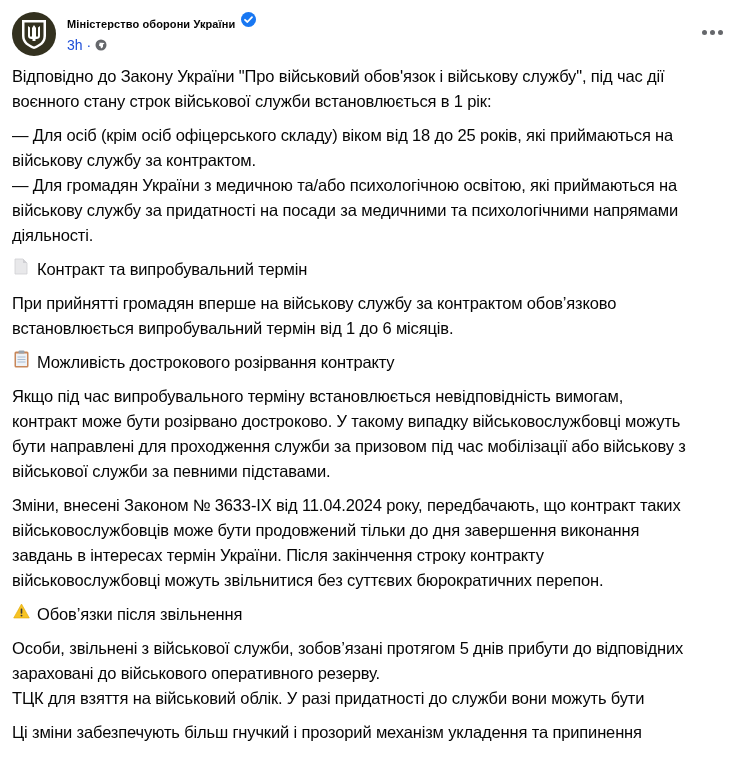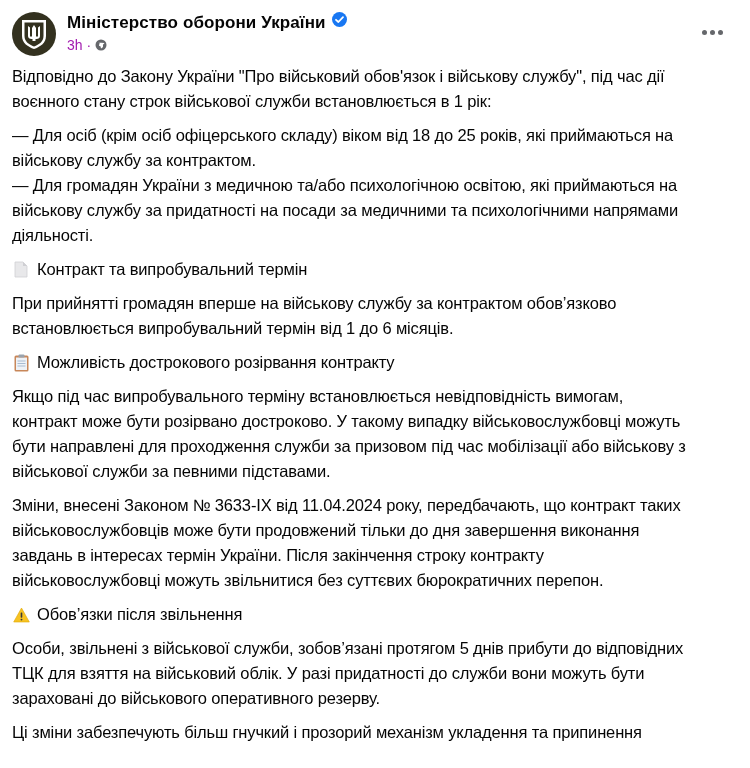--- a/index.html
+++ b/index.html
@@ -2,37 +2,37 @@
 <html><head>
   <meta charset="utf-8">
   <style>
     * { box-sizing: border-box; margin: 0; padding: 0; }
     html, body { width: 750px; height: 768px; background: #ffffff; overflow: hidden; }
     body { font-family: "Liberation Sans", sans-serif; color: #050505; position: relative; }
 
     .post-header { position: absolute; left: 0; top: 0; width: 750px; height: 60px; }
     .avatar { position: absolute; left: 12px; top: 12px; width: 44px; height: 44px; border-radius: 50%;
       background: #33311f; display: flex; align-items: center; justify-content: center; }
-    .author-name { position: absolute; left: 67px; top: 12px; font-size: 17px; font-weight: bold; color: #050505;
+    .author-name { position: absolute; left: 67px; top: 12px; font-size: 11px; font-weight: bold; color: #050505;
       letter-spacing: 0.1px; }
     .verified { display: inline-block; width: 15px; height: 15px; border-radius: 50%; background: #1877f2;
       vertical-align: 1px; margin-left: 6px; position: relative; }
     .verified svg { position: absolute; left: 0; top: 0; }
-    .meta { position: absolute; left: 67px; top: 37px; font-size: 14px; color: #a21caf; display: flex; align-items: center; }
+    .meta { position: absolute; left: 67px; top: 37px; font-size: 14px; color: #1d4ed8; display: flex; align-items: center; }
     .meta .dot { margin: 0 4px; }
     .globe { display: inline-block; width: 12px; height: 12px; }
     .more-button { position: absolute; left: 698px; top: 22px; width: 28px; height: 20px; display: flex;
       align-items: center; justify-content: center; gap: 3px; cursor: pointer; }
     .more-button span { width: 5px; height: 5px; border-radius: 50%; background: #65676b; display: block; }
 
     .post-body { position: absolute; left: 12px; top: 64px; width: 730px; font-size: 16.5px; line-height: 25px;
       color: #050505; letter-spacing: -0.15px; }
     .para { margin-bottom: 9px; }
     .line { display: block; white-space: nowrap; }
-    .heading { display: flex; align-items: center; margin-bottom: 9px; white-space: nowrap; }
+    .heading { display: flex; align-items: flex-start; margin-bottom: 9px; white-space: nowrap; }
     .heading .emoji { width: 18px; height: 18px; margin-right: 7px; display: inline-flex; align-items: center; justify-content: center; flex-shrink: 0; }
   </style>
 </head>
 <body>
 
 <div class="post-header">
   <div class="avatar">
     <svg width="30" height="34" viewBox="0 0 30 34">
       <path d="M3 3 H27 V19 C27 26 21 30 15 32 C9 30 3 26 3 19 Z" fill="#ffffff"></path>
       <path d="M5.5 5.5 H24.5 V19 C24.5 24.5 20 27.8 15 29.4 C10 27.8 5.5 24.5 5.5 19 Z" fill="#33311f"></path>
@@ -116,22 +116,22 @@
       <svg width="17" height="16" viewBox="0 0 17 16">
           <path d="M8.5 1 L16.3 15 H0.7 Z" fill="#f7c323" stroke="#e0a800" stroke-width="0.6" stroke-linejoin="round"></path>
           <rect x="7.7" y="5.5" width="1.6" height="5.2" rx="0.6" fill="#3a3a3a"></rect>
           <circle cx="8.5" cy="12.6" r="0.95" fill="#3a3a3a"></circle>
         </svg>
     </span>
     <span>Обов’язки після звільнення</span>
   </div>
   <div class="para">
     <span class="line">Особи, звільнені з військової служби, зобов’язані протягом 5 днів прибути до відповідних</span>
+    <span class="line">зараховані до військового оперативного резерву.</span>
     <span class="line">ТЦК для взяття на військовий облік. У разі придатності до служби вони можуть бути</span>
-    <span class="line">зараховані до військового оперативного резерву.</span>
   </div>
 
   <div class="para">
     <span class="line">Ці зміни забезпечують більш гнучкий і прозорий механізм укладення та припинення</span>
 
   </div>
 
 </div>
 
 </body></html>

